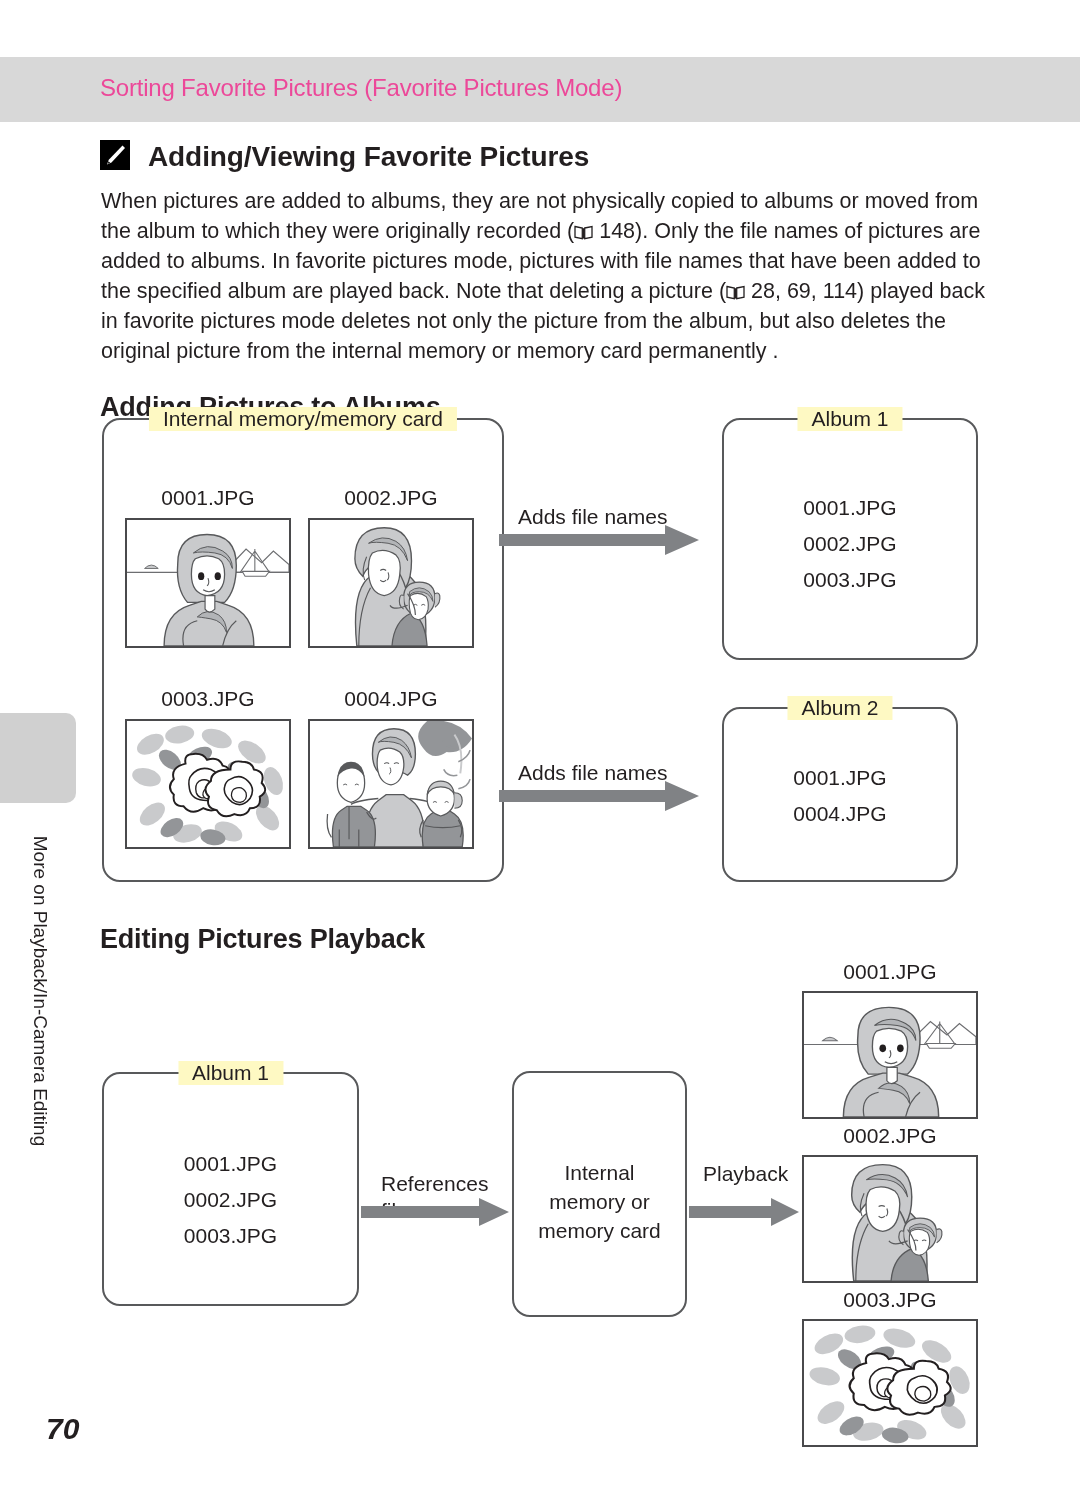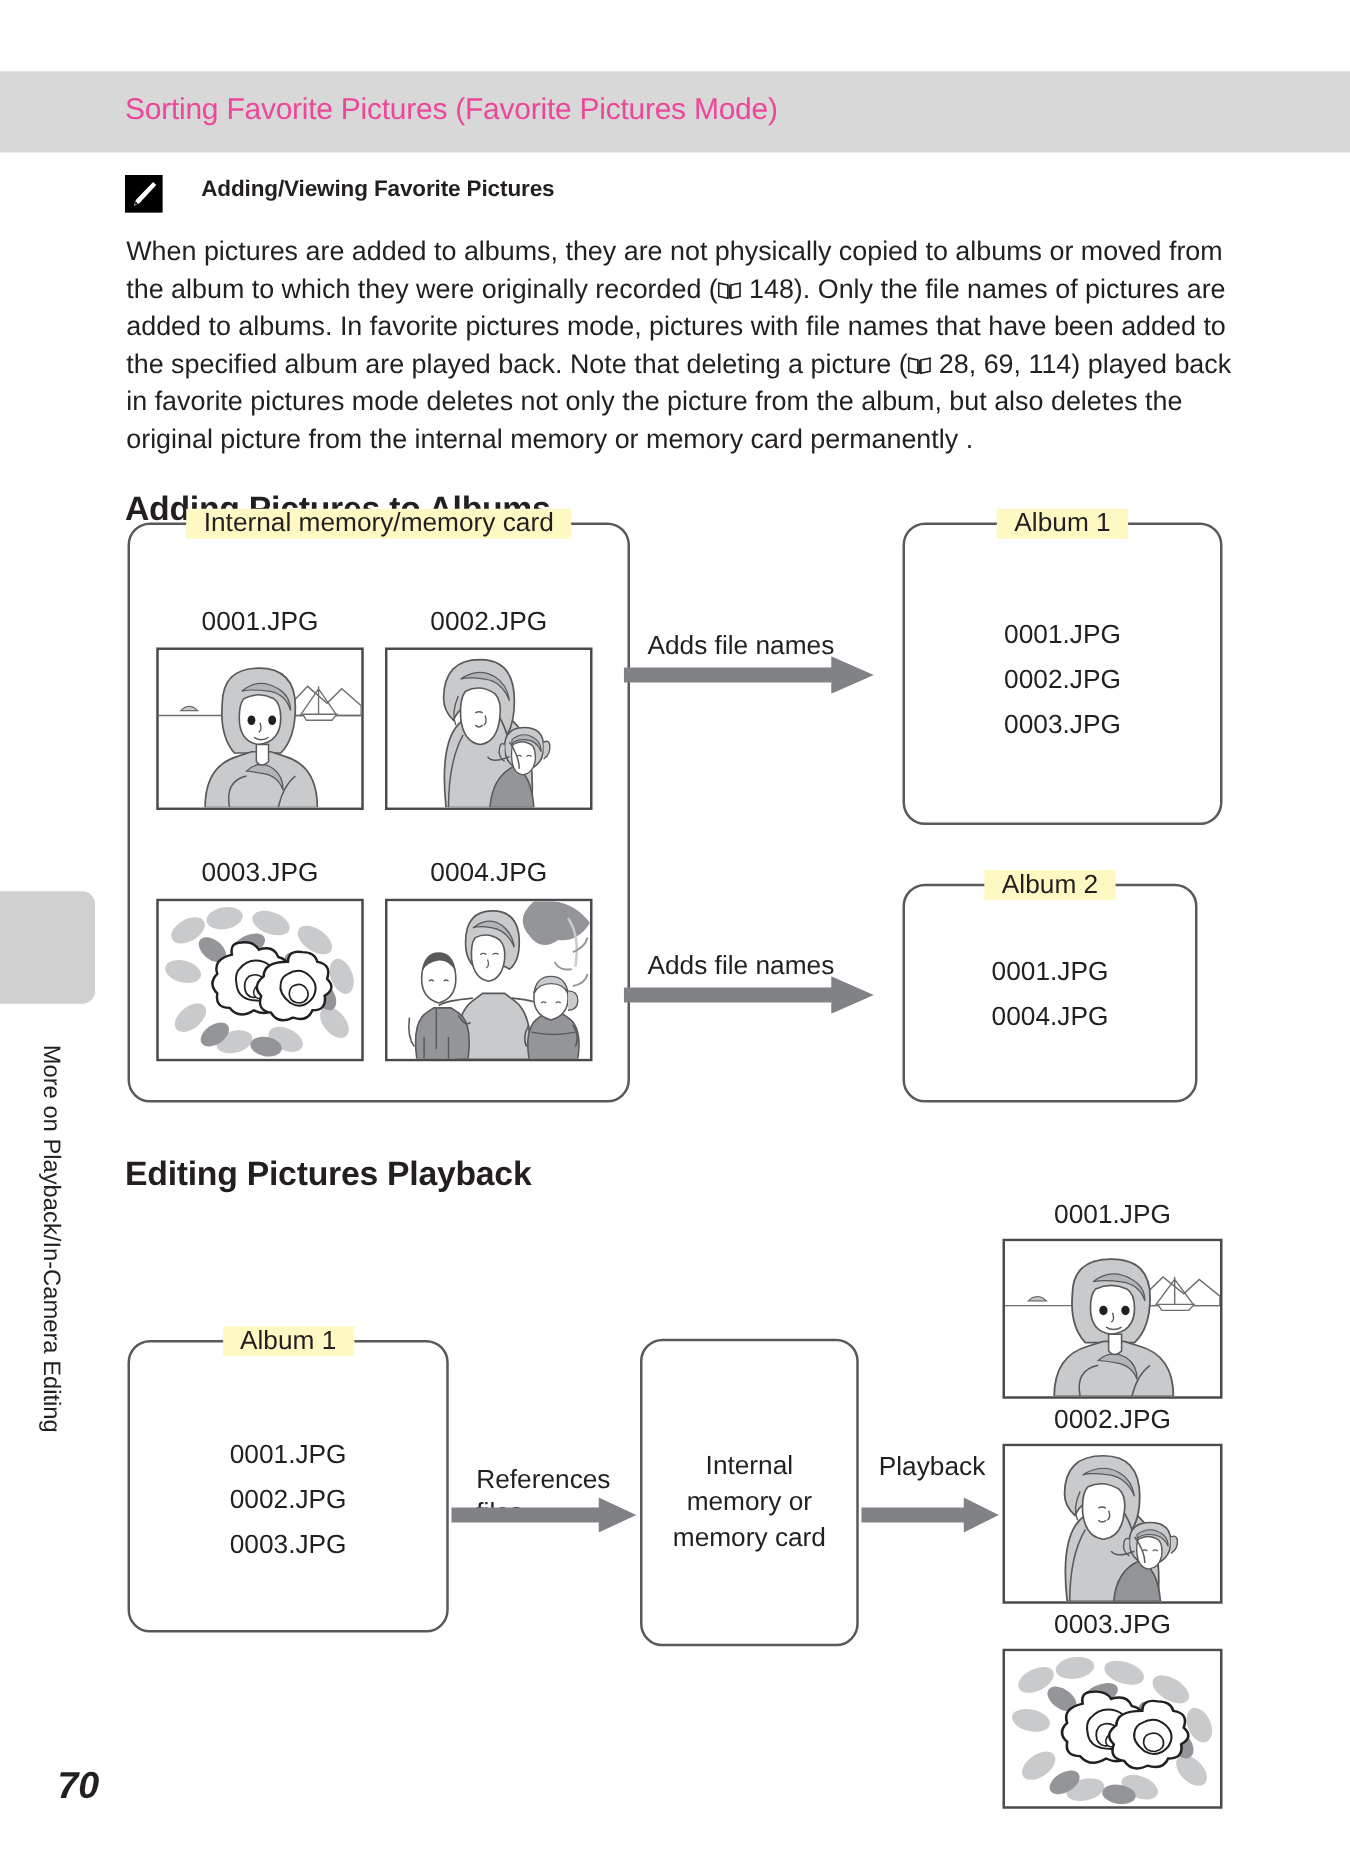--- a/index.html
+++ b/index.html
@@ -75,24 +75,23 @@
     top: 140px;
     width: 30px;
     height: 30px;
     background: #000000;
   }
   #note-icon svg { display: block; }
   #note-heading {
     position: absolute;
     left: 148px;
     top: 141px;
-    font-size: 18px;
+    font-size: 28px;
     font-weight: bold;
     letter-spacing: -0.1px;
-    margin-left: 13px;
   }
   #note-body {
     position: absolute;
     left: 101px;
     top: 186px;
     width: 895px;
     font-size: 21.5px;
     line-height: 30px;
     color: #231f20;
   }

